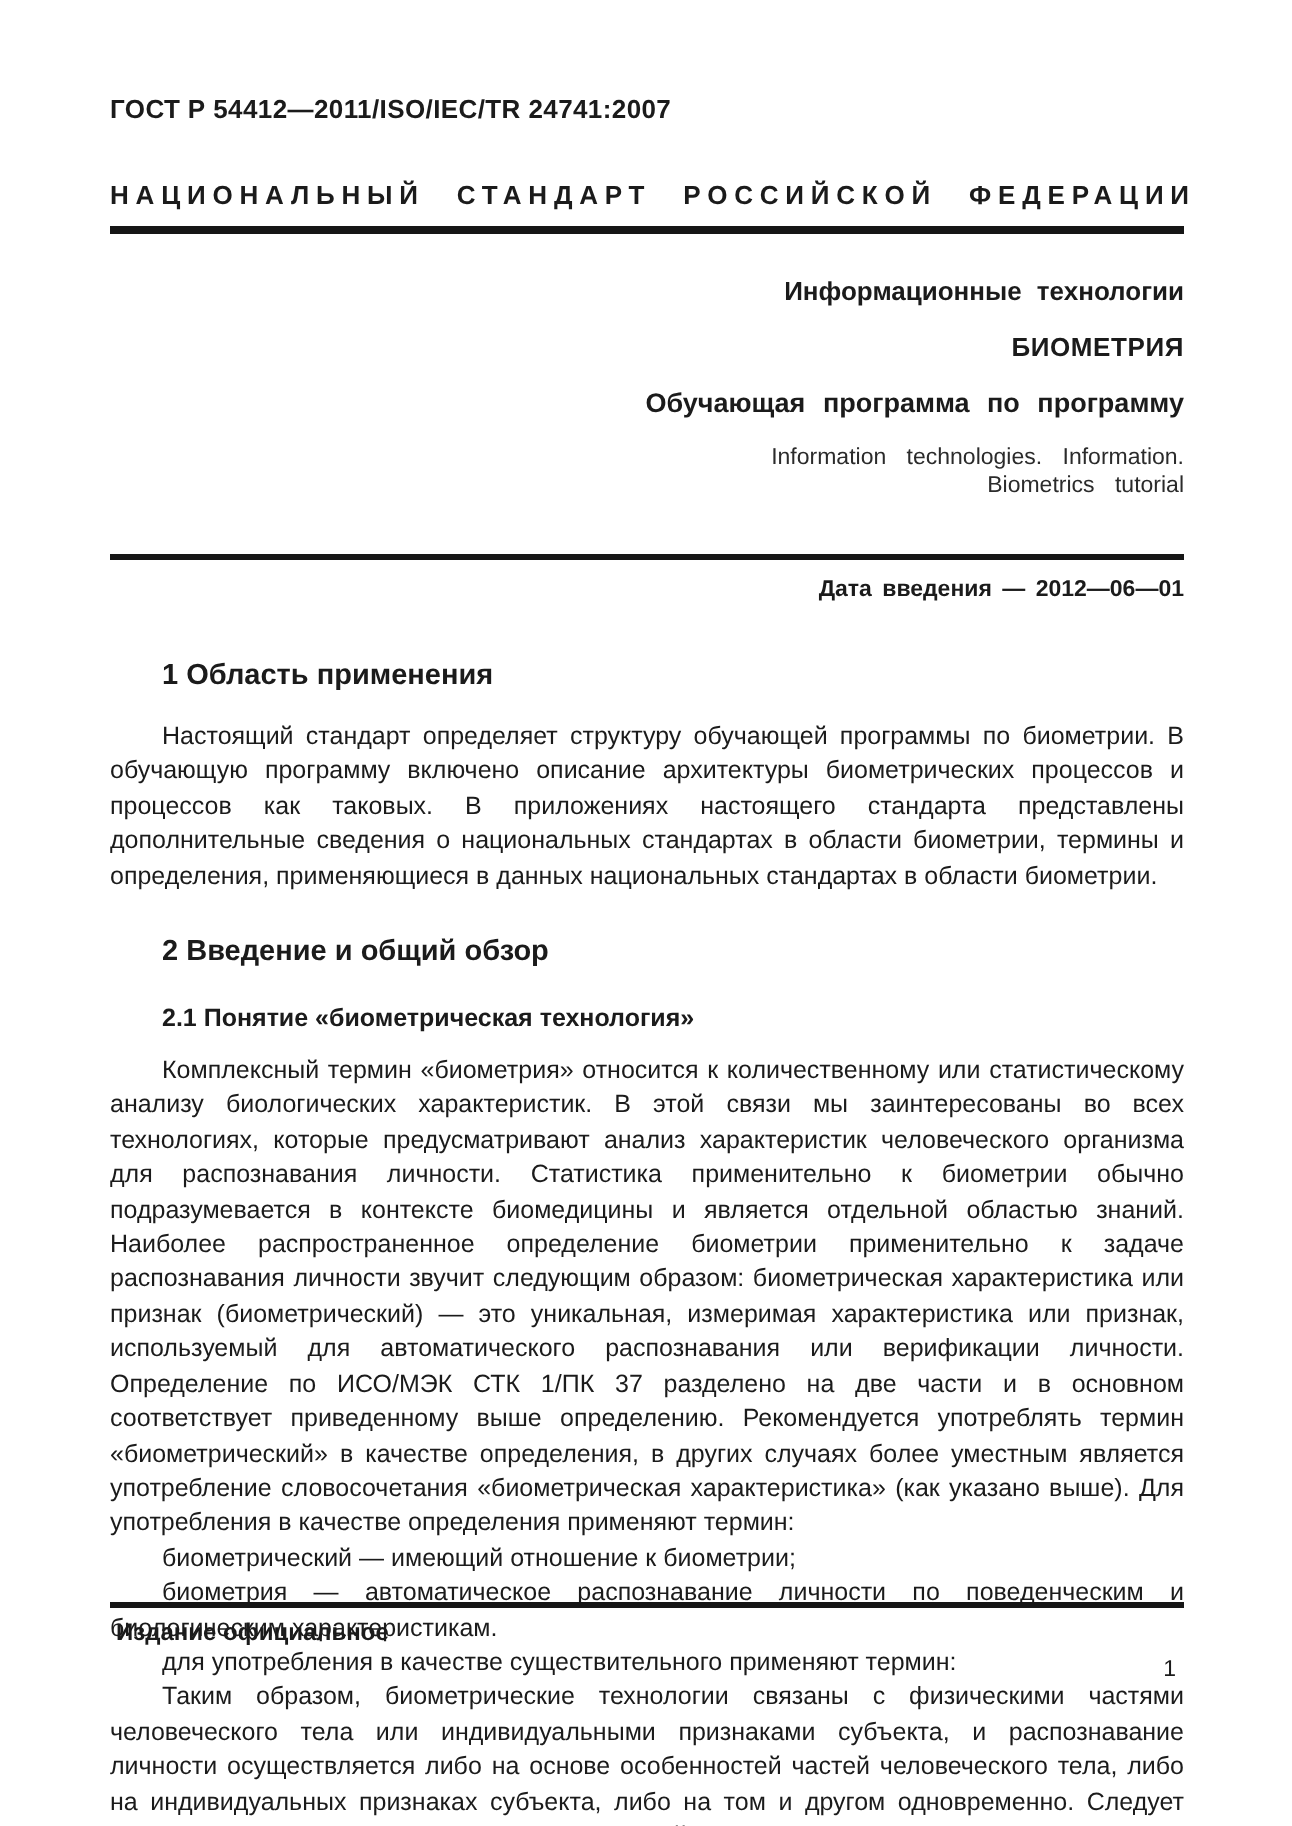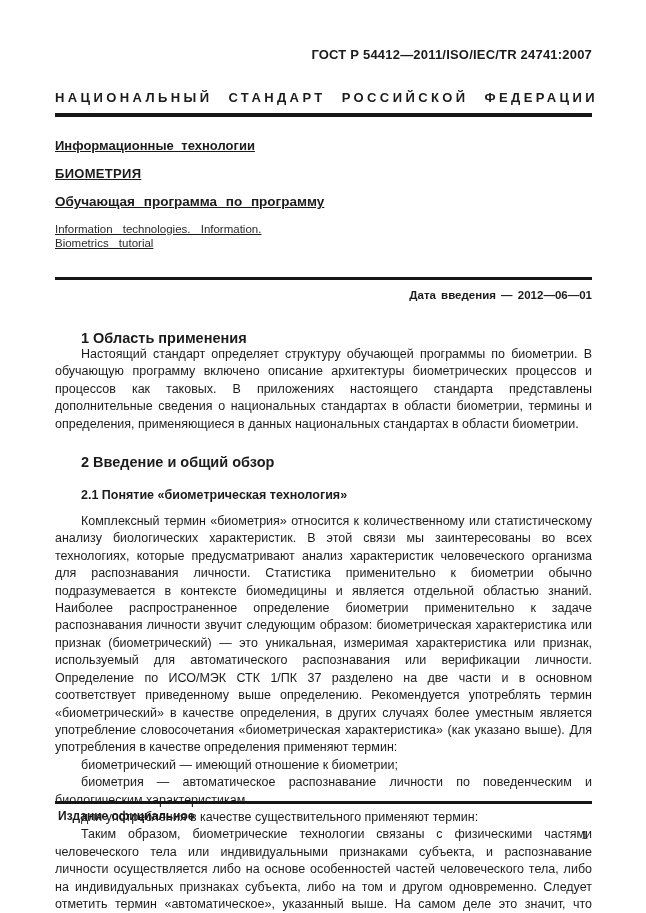--- a/index.html
+++ b/index.html
@@ -10,38 +10,37 @@
     margin: 0;
     background: #ffffff;
     color: #1b1b1b;
     font-family: "Liberation Sans", sans-serif;
     box-sizing: border-box;
     padding: 0 54px 0 55px;
     overflow: hidden;
   }
   .doc-code {
     padding-top: 47px;
-    text-align: right;
     font-weight: bold;
     font-size: 13px;
     letter-spacing: 0.2px;
   }
   .banner {
     margin-top: 28px;
     text-align: center;
     font-weight: bold;
     font-size: 13px;
     letter-spacing: 3.4px;
     word-spacing: 9px;
     white-space: nowrap;
   }
   .rule { background: #161616; }
   .rule-header { height: 4px; margin-top: 8px; }
   .rule-mid { height: 3px; margin-top: 28px; }
-  .title-block { text-align: left; text-decoration: underline; }
+  .title-block { text-align: right; }
   .subject    { margin-top: 21px; font-weight: bold; font-size: 13px;   word-spacing: 4px; }
   .doc-title  { margin-top: 13px; font-weight: bold; font-size: 13px;   letter-spacing: 0.3px; }
   .doc-subtitle { margin-top: 13px; font-weight: bold; font-size: 13.5px; word-spacing: 5px; }
   .en-line    { margin-top: 14px; font-size: 11.5px; word-spacing: 7px; color: #2b2b2b; }
   .en-line2   { margin-top: 2px; }
   .date-line {
     margin-top: 9px;
     text-align: right;
     font-weight: bold;
     font-size: 11.5px;
@@ -58,21 +57,21 @@
     font-weight: bold;
     font-size: 12.5px;
   }
   .para {
     margin: 0;
     font-size: 12.5px;
     line-height: 17.4px;
     text-align: justify;
     text-indent: 26px;
   }
-  .para-first { }
+  .para-first { margin-top: 14px; }
   .para-after-sub { margin-top: 11px; }
   .term { font-weight: normal; }
   .footer-rule {
     position: absolute;
     left: 55px; right: 54px; top: 801px;
     height: 3px;
   }
   .official {
     position: absolute;
     left: 58px; top: 809px;

